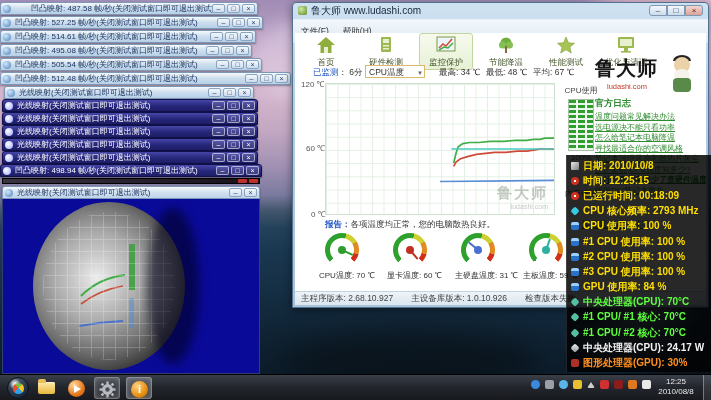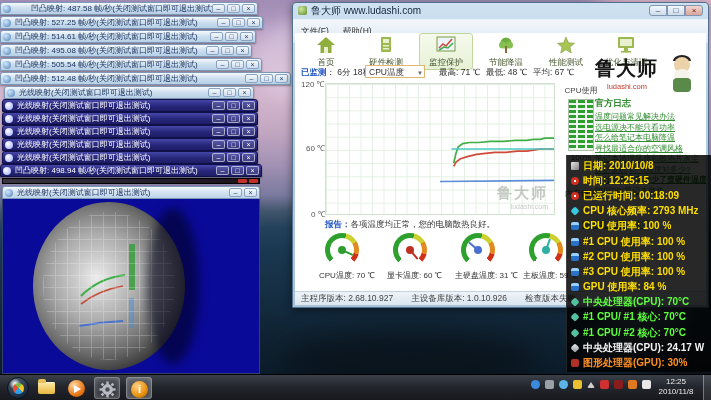--- a/index.html
+++ b/index.html
@@ -57,21 +57,21 @@
     border-bottom:1px solid #c2d4e4;display:flex;gap:14px;padding:5px 8px;font-size:8.5px;line-height:12px;color:#333;}
   #mw-client{position:absolute;left:2px;right:2px;top:30px;bottom:2px;background:#fff;overflow:hidden;}
   
   #toolbar{position:absolute;left:4px;top:0;display:flex;gap:6px;}
   .tb-item{width:52px;padding-top:2px;text-align:center;border:1px solid transparent;border-radius:3px;}
   .tb-item.sel{border-color:#c3d6a0;background:linear-gradient(#f6faee,#e7f1d6);}
   .tb-label{font-size:8.5px;color:#47582f;display:block;margin-top:-1px;}
   
   .abs{position:absolute;}
   #row-stats{left:6px;top:34px;right:120px;height:14px;font-size:8.5px;color:#333;}
-  #monitored-label{color:#2457c5;font-weight:bold;}
+  #monitored-label{color:#2457c5;font-weight:normal;margin-left:12px;}
   #metric-dd{position:absolute;left:64px;top:-2px;width:60px;height:13px;border:1px solid #ddb96e;background:#fff;
     font-size:8.5px;line-height:12px;padding-left:3px;box-sizing:border-box;}
   #metric-dd .arr{position:absolute;right:1px;top:1px;font-size:6px;color:#666;}
   #stat-max{position:absolute;left:138px;} #stat-min{position:absolute;left:185px;} #stat-avg{position:absolute;left:232px;}
   
   #chart{left:30px;top:50px;width:230px;height:132px;border:1px solid #cfe0cf;box-sizing:border-box;
     background-image:linear-gradient(#e4f0e4 1px,transparent 1px),linear-gradient(90deg,#e4f0e4 1px,transparent 1px);
     background-size:11.5px 13.2px;}
   .ylab{position:absolute;font-size:8px;color:#555;}
   #watermark{position:absolute;right:6px;bottom:4px;text-align:right;color:rgba(140,150,140,.5);}
@@ -374,21 +374,21 @@
             </svg></span>
     <span class="tb-label">优化与清理</span>
   </div>
       </div>
 
     <div class="abs" id="row-stats">
       <span id="monitored-label">已监测</span><span>： 6分 18秒</span>
       <span id="metric-dd">
         <span>CPU温度</span><span class="arr">▼</span>
       </span>
-      <span id="stat-max">最高: 71 ℃</span>
+      <span id="stat-max">最高: 34 ℃</span>
       <span id="stat-min">最低: 48 ℃</span>
       <span id="stat-avg">平均: 67 ℃</span>
     </div>
 
     <span class="ylab" style="left:6px;top:45px;">120 ℃</span>
     <span class="ylab" style="left:11px;top:109px;">60 ℃</span>
     <span class="ylab" style="left:16px;top:175px;">0 ℃</span>
 
     <div class="abs" id="chart">
       <svg id="chart-svg" width="228" height="130" viewBox="0 0 228 130">
@@ -574,16 +574,16 @@
       <div class="tray-ic" style="background: rgb(90, 180, 232); border-radius: 50%;"></div>
       <div class="tray-ic" style="background: rgb(232, 192, 48);"></div>
       <div class="tray-ic" style="background: transparent; border-left: 4px solid transparent; border-right: 4px solid transparent; border-bottom: 6px solid rgb(207, 207, 207); width: 0px; height: 0px;"></div>
       <div class="tray-ic" style="background: rgb(208, 48, 48);"></div>
       <div class="tray-ic" style="background: rgb(138, 28, 28);"></div>
       <div class="tray-ic" style="background: rgb(224, 120, 32);"></div>
       <div class="tray-ic" style="background: rgb(232, 232, 232);"></div>
     </div>
   <div id="clock">
     <div>12:25</div>
-    <div>2010/11/8</div>
+    <div>2010/08/8</div>
   </div>
   <div id="show-desktop"></div>
 </div>
 
 </body></html>

